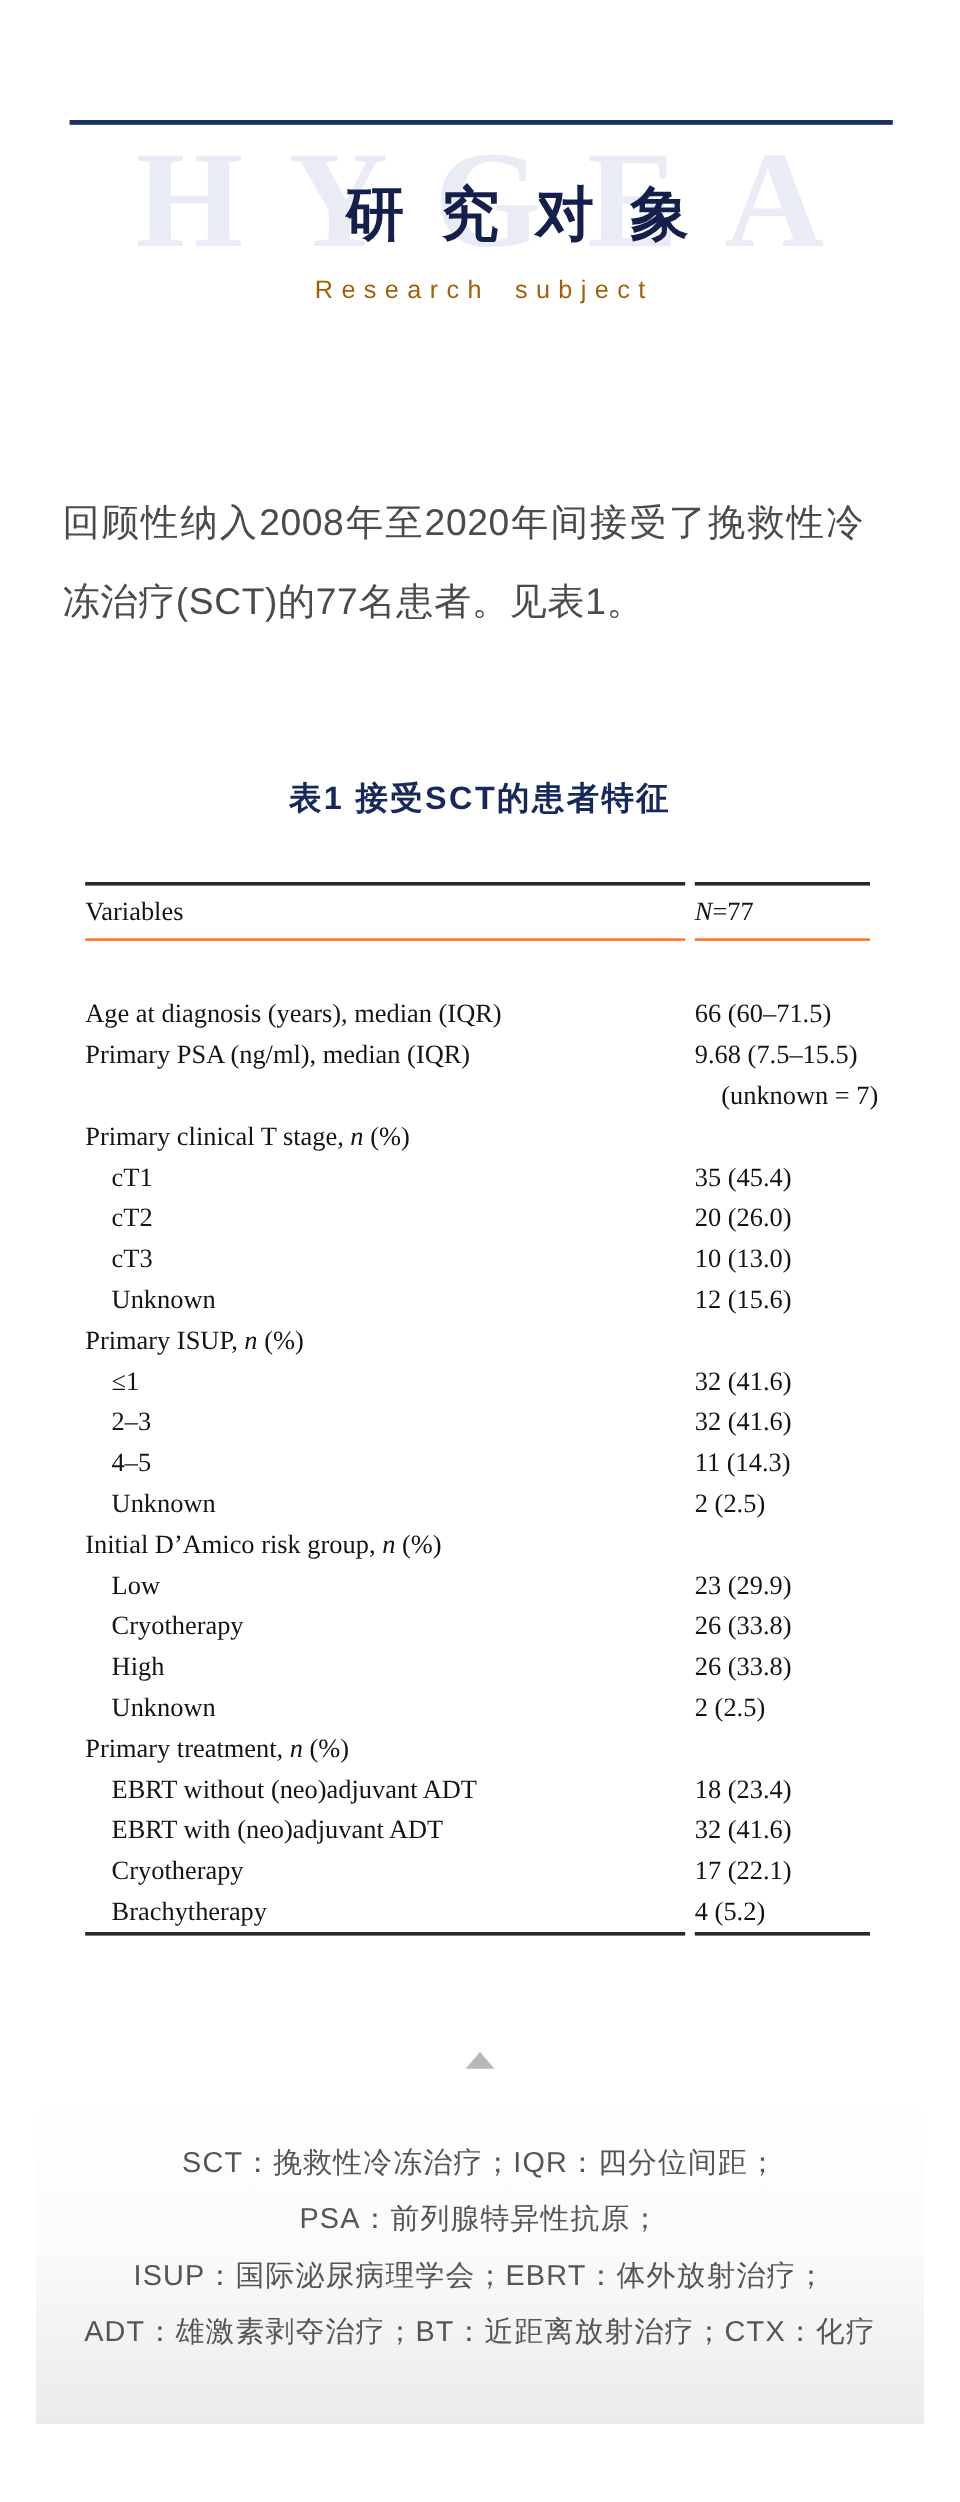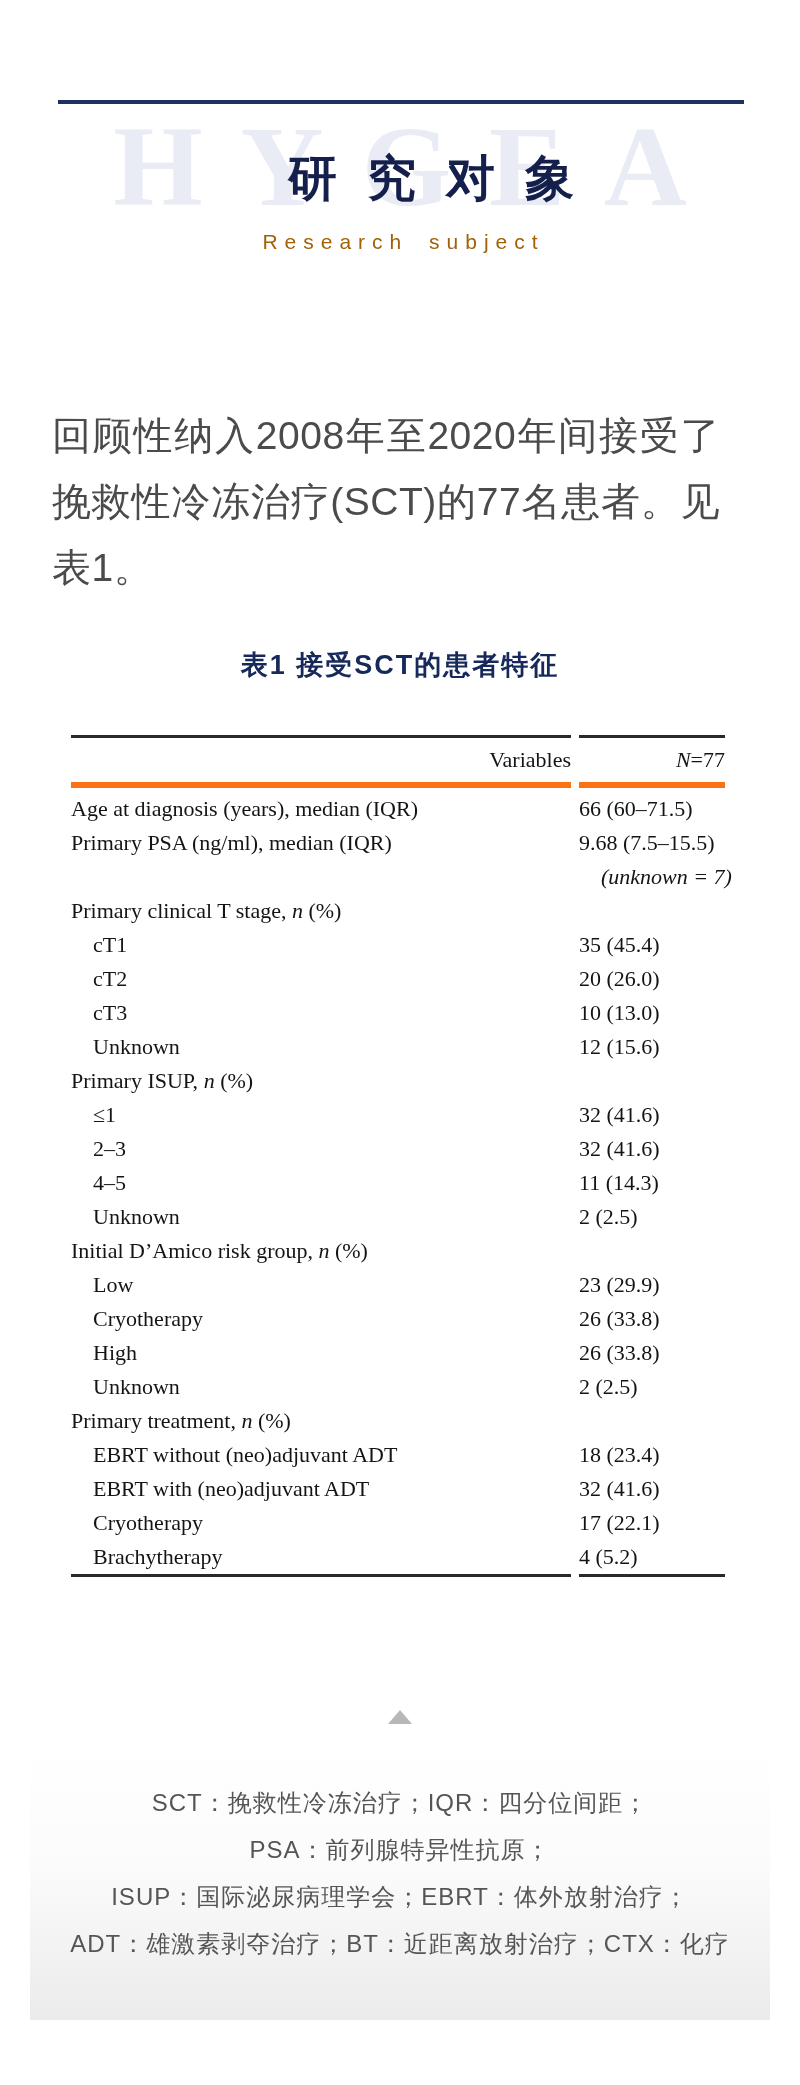--- a/index.html
+++ b/index.html
@@ -34,48 +34,48 @@
   .subtitle{
     position:absolute;top:230px;left:0;width:800px;
     text-align:center;padding-left:7px;box-sizing:border-box;
     font-size:21px;letter-spacing:7px;word-spacing:8px;
     color:#a16207;font-weight:500;
   }
 
   
   .intro{
     position:absolute;top:403px;left:52px;width:668px;
-    font-size:39px;line-height:66px;letter-spacing:0.5px;
+    font-size:31px;line-height:66px;letter-spacing:0.5px;
     color:#4b4b4b;text-align:justify;
   }
 
   
   .table-caption{
     position:absolute;top:603px;left:0;width:800px;
     text-align:center;font-size:27px;font-weight:700;
     letter-spacing:2px;color:#16295a;margin-top:44px;
   }
 
   
   .sci-table{
     position:absolute;top:735px;left:71px;width:654px;
     font-family:"Liberation Serif",serif;
     font-size:22px;color:#141414;
   }
   .t-grid{display:grid;grid-template-columns:500px 1fr;column-gap:8px;}
   .t-head .cell{
     border-top:3px solid #2a2a2a;
-    border-bottom:6px solid #f97316;
-    height:44px;line-height:44px;text-align:right;
-  }
-  .t-body{padding-top:4px;}
+    border-bottom:2px solid #f97316;
+    height:44px;line-height:44px;
+  }
+  .t-body{padding-top:4px;margin-top:40px;}
   .t-row .cell{line-height:34px;height:34px;white-space:nowrap;}
   .t-row .cell.has-cont{height:68px;}
   .cell.indent{padding-left:22px;}
-  .value-cont{line-height:34px;height:34px;margin-left:22px;font-style:italic;}
+  .value-cont{line-height:34px;height:34px;margin-left:22px;}
   .t-foot .cell{border-top:3px solid #2a2a2a;height:0;}
 
   
   .triangle-up{
     position:absolute;top:1710px;left:388px;
     width:0;height:0;
     border-left:12px solid transparent;
     border-right:12px solid transparent;
     border-bottom:14px solid #b7b7b7;
   }

